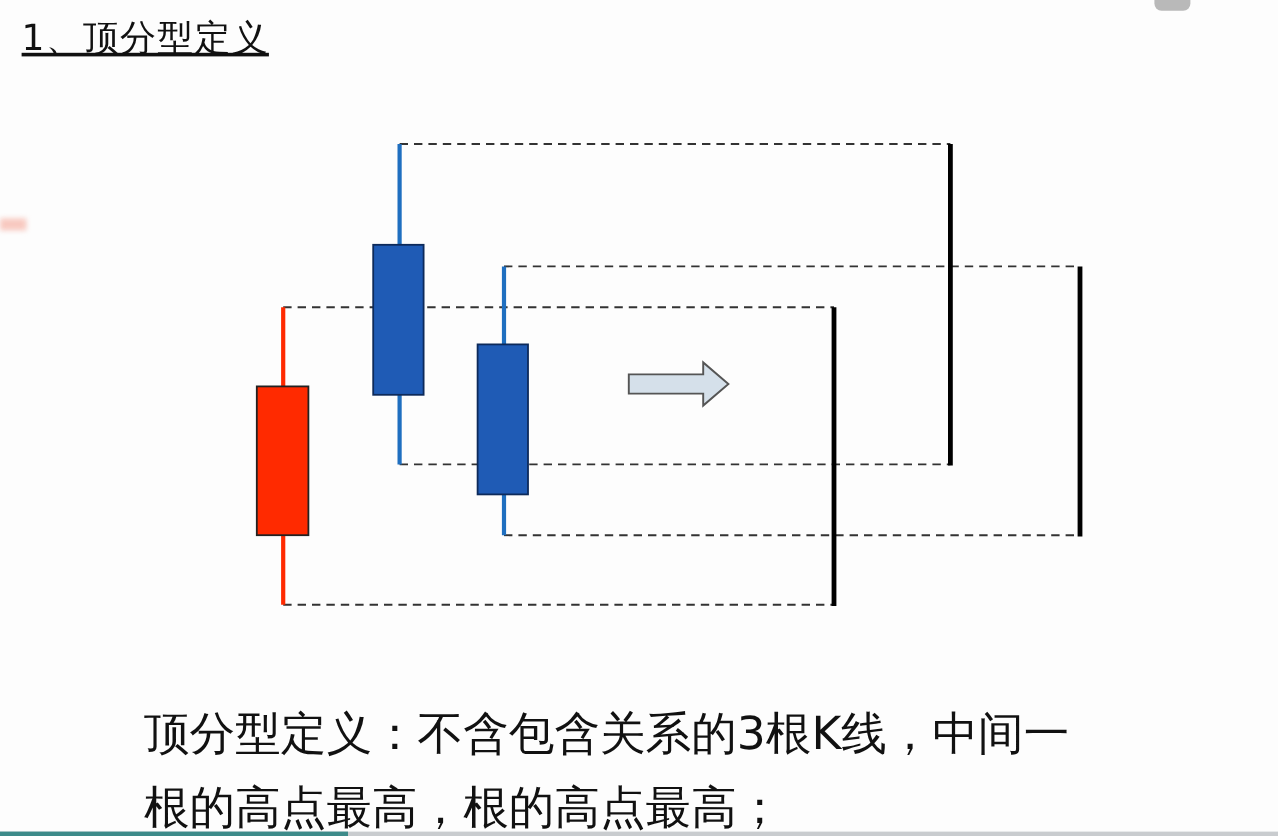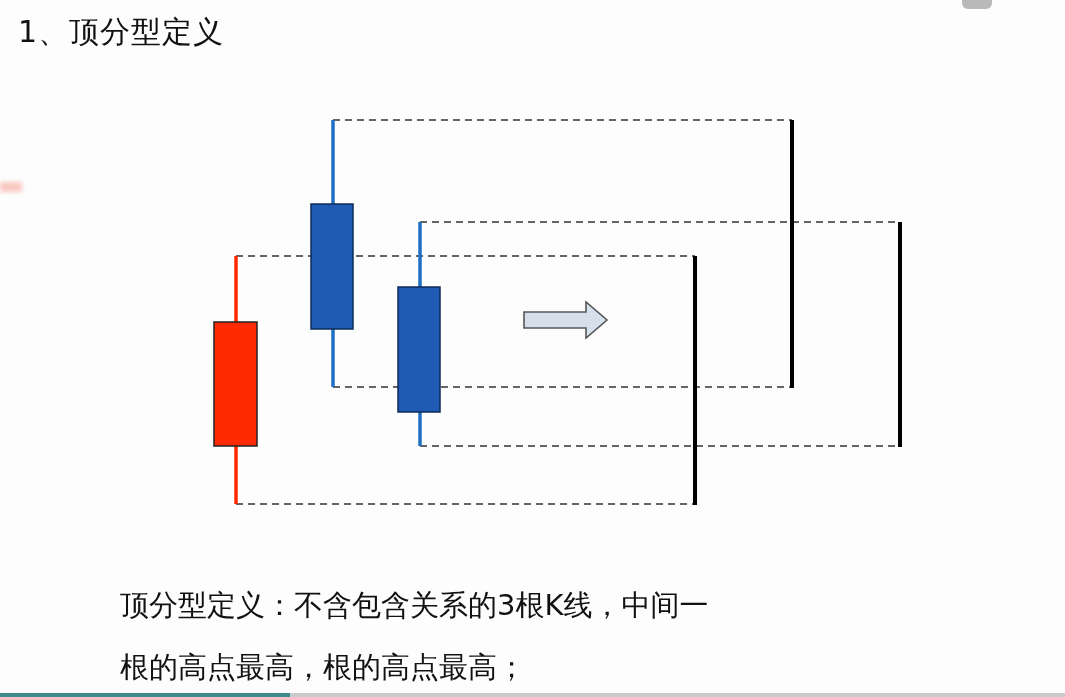--- a/index.html
+++ b/index.html
@@ -1,18 +1,18 @@
 <!DOCTYPE html>
 <html><head>
 <meta charset="utf-8">
 <style>
   html, body { margin: 0; padding: 0; }
   body { width: 1065px; height: 697px; background: #fdfdfd; position: relative; overflow: hidden; font-family: "DejaVu Sans", sans-serif; }
-  .title { position: absolute; left: 18px; top: 12px; font-size: 30px; color: #111; letter-spacing: 1px; }
-  .desc { position: absolute; left: 120px; font-size: 29px; color: #111; letter-spacing: 0px; white-space: nowrap; }
+  .title { position: absolute; left: 18px; top: 12px; font-size: 30px; color: #111; letter-spacing: 1px; text-decoration: underline; }
+  .desc { position: absolute; left: 120px; font-size: 38px; color: #111; letter-spacing: 0px; white-space: nowrap; }
   .desc.l1 { top: 586px; }
   .desc.l2 { top: 648px; }
   svg.diagram { position: absolute; left: 0; top: 0; }
   .bottom-strip { position: absolute; left: 0; bottom: 0; width: 1065px; height: 4px; background: #c9cccf; }
   .bottom-strip .accent { position: absolute; left: 0; top: 0; height: 4px; width: 290px; background: #3d8b8a; }
   .corner-tab { position: absolute; left: 962px; top: 0; width: 30px; height: 9px; background: #b9b9b9; border-radius: 0 0 6px 6px; }
   .left-mark { position: absolute; left: 0; top: 182px; width: 22px; height: 10px; background: #f8c9c0; filter: blur(2px); }
 </style>
 </head>
 <body>

